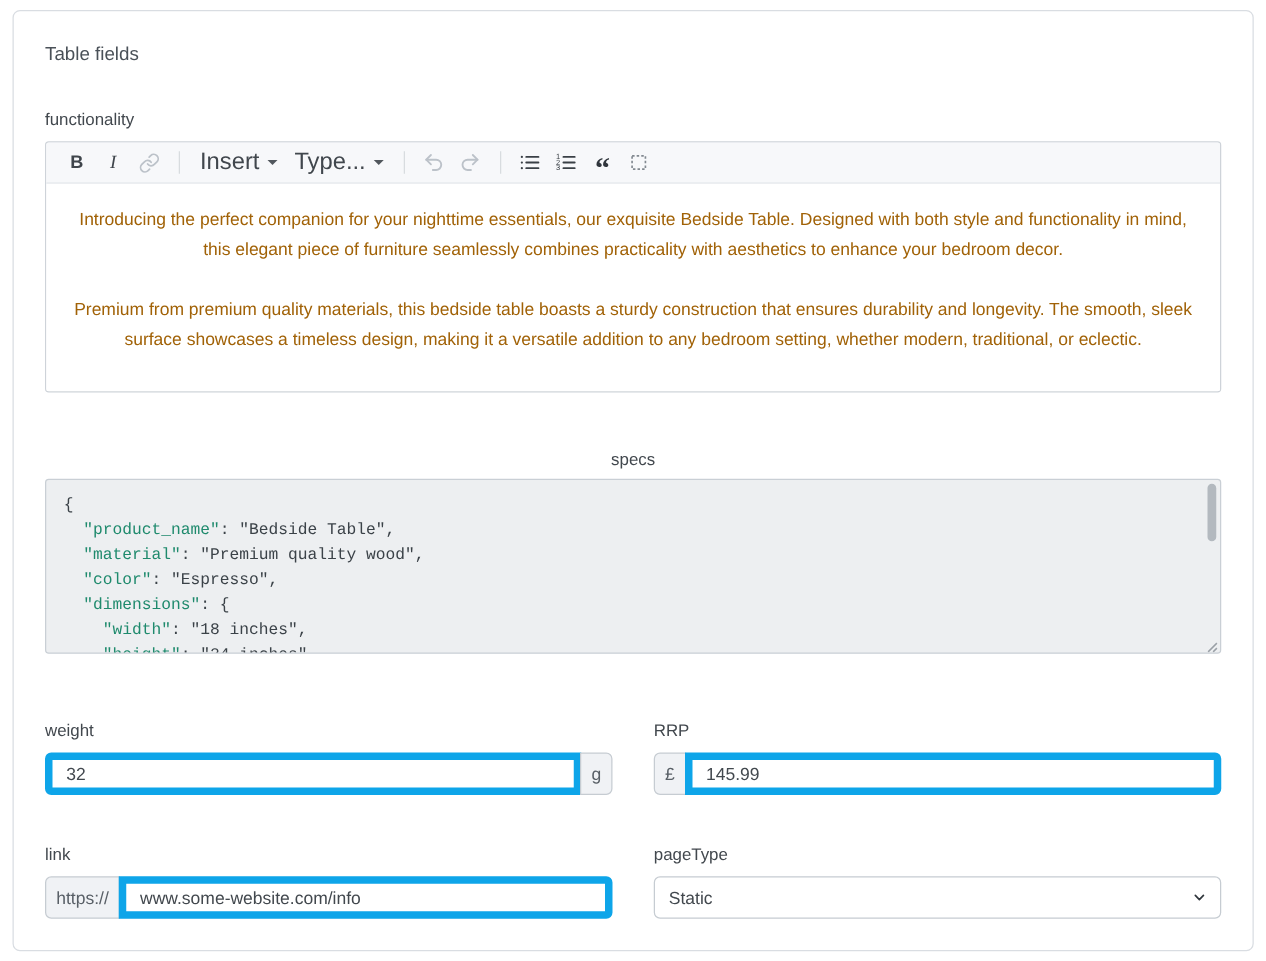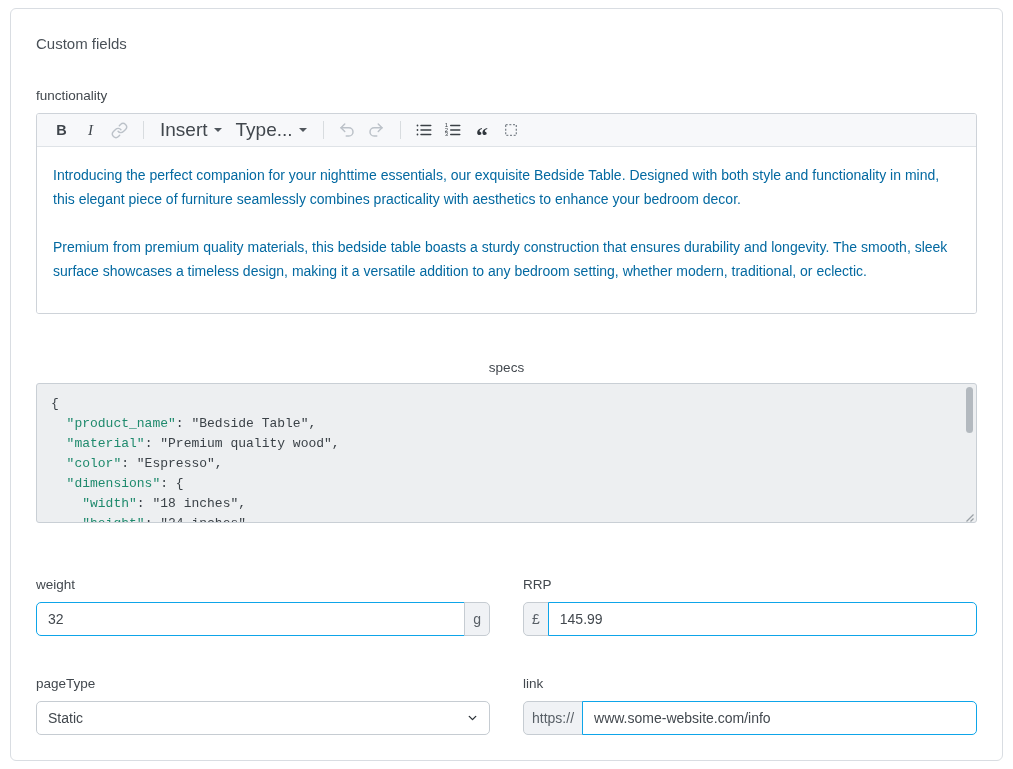--- a/index.html
+++ b/index.html
@@ -68,22 +68,23 @@
 
   .rte-content {
     background: #ffffff;
     padding: 3px 16px;
     min-height: 166px;
     cursor: text;
   }
   .rte-content p {
     font-size: 14px;
     line-height: 24px;
-    color: #0369a1;
+    color: #a16207;
     margin: 13px 0 24px;
+    text-align: center;
   }
   .rte-content p + p { margin-top: 24px; }
 
   
   .specs-block { margin-bottom: 54px; }
   .specs-block .field-label { margin-bottom: 8px; text-align: center; }
   .code-editor {
     position: relative;
     height: 140px;
     background: #edeff1;
@@ -117,21 +118,21 @@
 
   
   .form-row { display: flex; gap: 33px; }
   .form-row.row1 { margin-bottom: 40px; }
   .form-col { flex: 1; min-width: 0; }
 
   .igroup { display: flex; }
   .form-input {
     height: 34px;
     width: 100%;
-    border: 1px solid #0ea5e9;
+    border: 6px solid #0ea5e9;
     border-radius: 5px;
     padding: 0 11px;
     font-size: 14px;
     color: #42484e;
     font-family: "Liberation Sans", sans-serif;
     background: #fff;
     outline: none;
   }
   .igroup .form-input { flex: 1; min-width: 0; }
   .igroup .form-input.has-suffix { border-radius: 5px 0 0 5px; }
@@ -172,21 +173,21 @@
     pointer-events: none;
     color: #30363c;
     display: flex;
   }
 </style>
 </head>
 <body>
 
 <div class="card">
 
-  <h2 class="section-title">Custom fields</h2>
+  <h2 class="section-title">Table fields</h2>
 
   <div>
     <label class="field-label">functionality</label>
 
     <div class="rte">
       <div class="rte-toolbar">
         <button class="tb-btn tb-bold">B</button>
         <button class="tb-btn tb-italic">I</button>
         <button class="tb-btn">
           <span class="icon-muted" style="display:flex">
@@ -304,35 +305,35 @@
     <div class="form-col">
       <label class="field-label">RRP</label>
       <div class="igroup">
         <span class="addon prefix">£</span>
         <input class="form-input has-prefix" type="text" value="145.99" style="">
       </div>
     </div>
   </div>
 
   <div class="form-row">
+    <div class="form-col">
+      <label class="field-label">link</label>
+      <div class="igroup">
+        <span class="addon prefix">https://</span>
+        <input class="form-input has-prefix" type="text" value="www.some-website.com/info" style="">
+      </div>
+    </div>
     <div class="form-col">
       <label class="field-label">pageType</label>
       <div class="select-wrap">
         <select class="form-select">
           <option>Static</option>
         </select>
         <span class="select-chevron">
           <svg width="13" height="13" viewBox="0 0 24 24" fill="none" stroke="currentColor" stroke-width="2.5" stroke-linecap="round" stroke-linejoin="round">
               <polyline points="6 9 12 15 18 9"></polyline>
             </svg>
         </span>
       </div>
     </div>
-    <div class="form-col">
-      <label class="field-label">link</label>
-      <div class="igroup">
-        <span class="addon prefix">https://</span>
-        <input class="form-input has-prefix" type="text" value="www.some-website.com/info" style="">
-      </div>
-    </div>
   </div>
 
 </div>
 
 </body></html>

